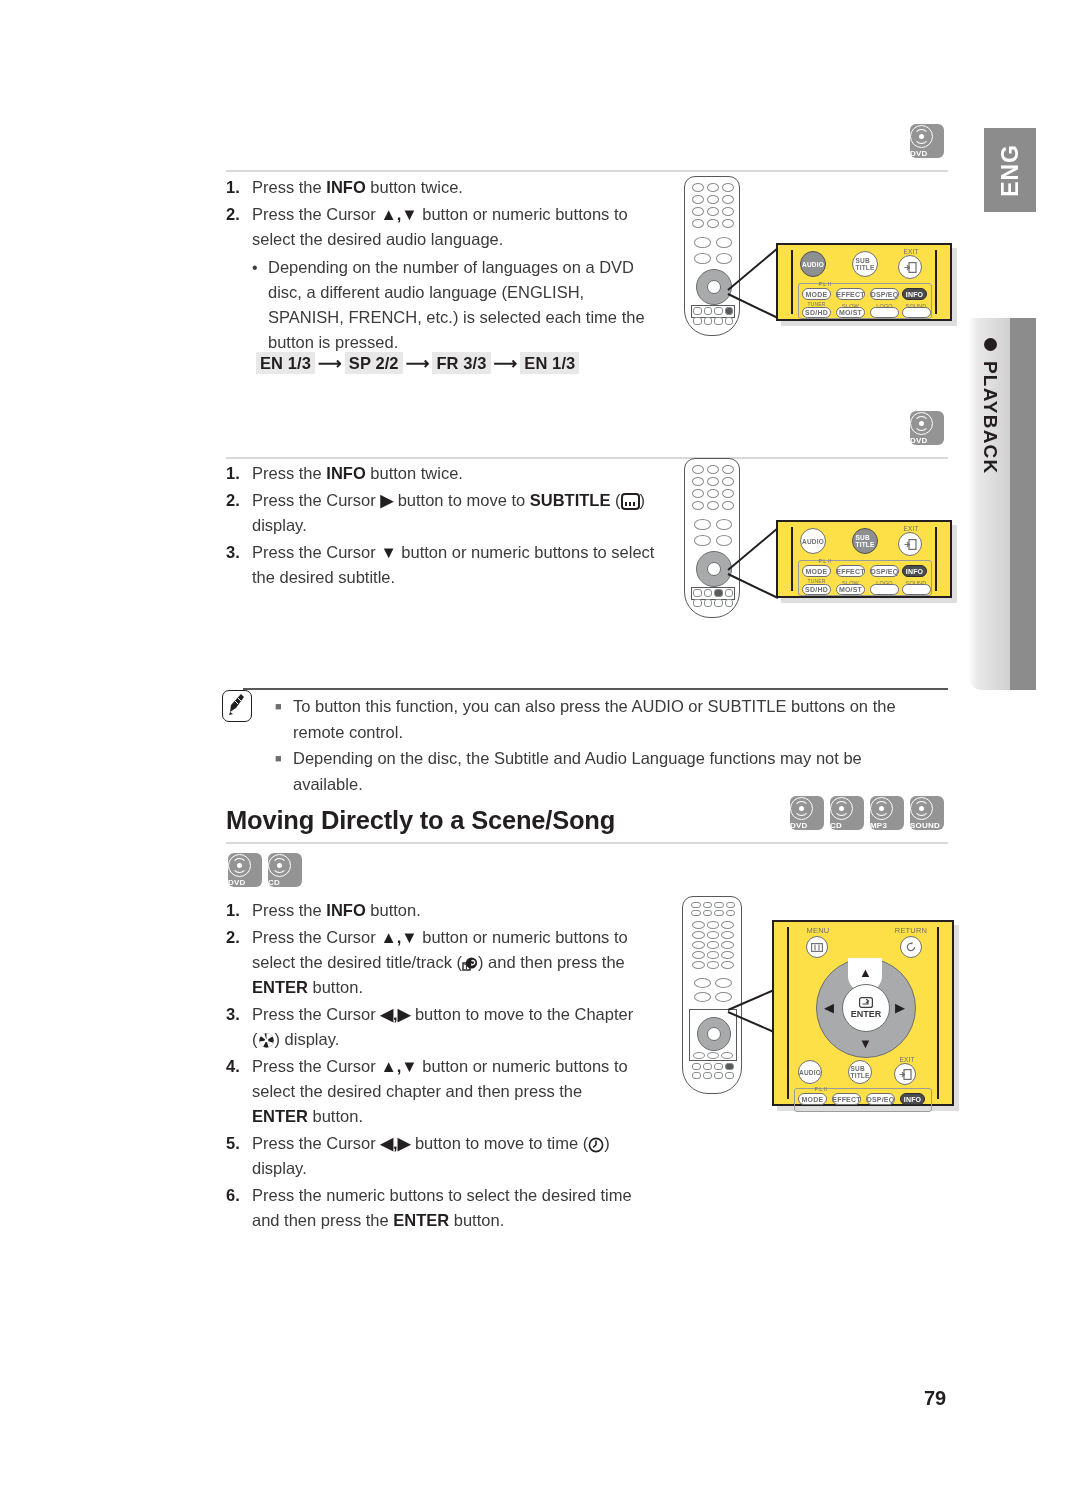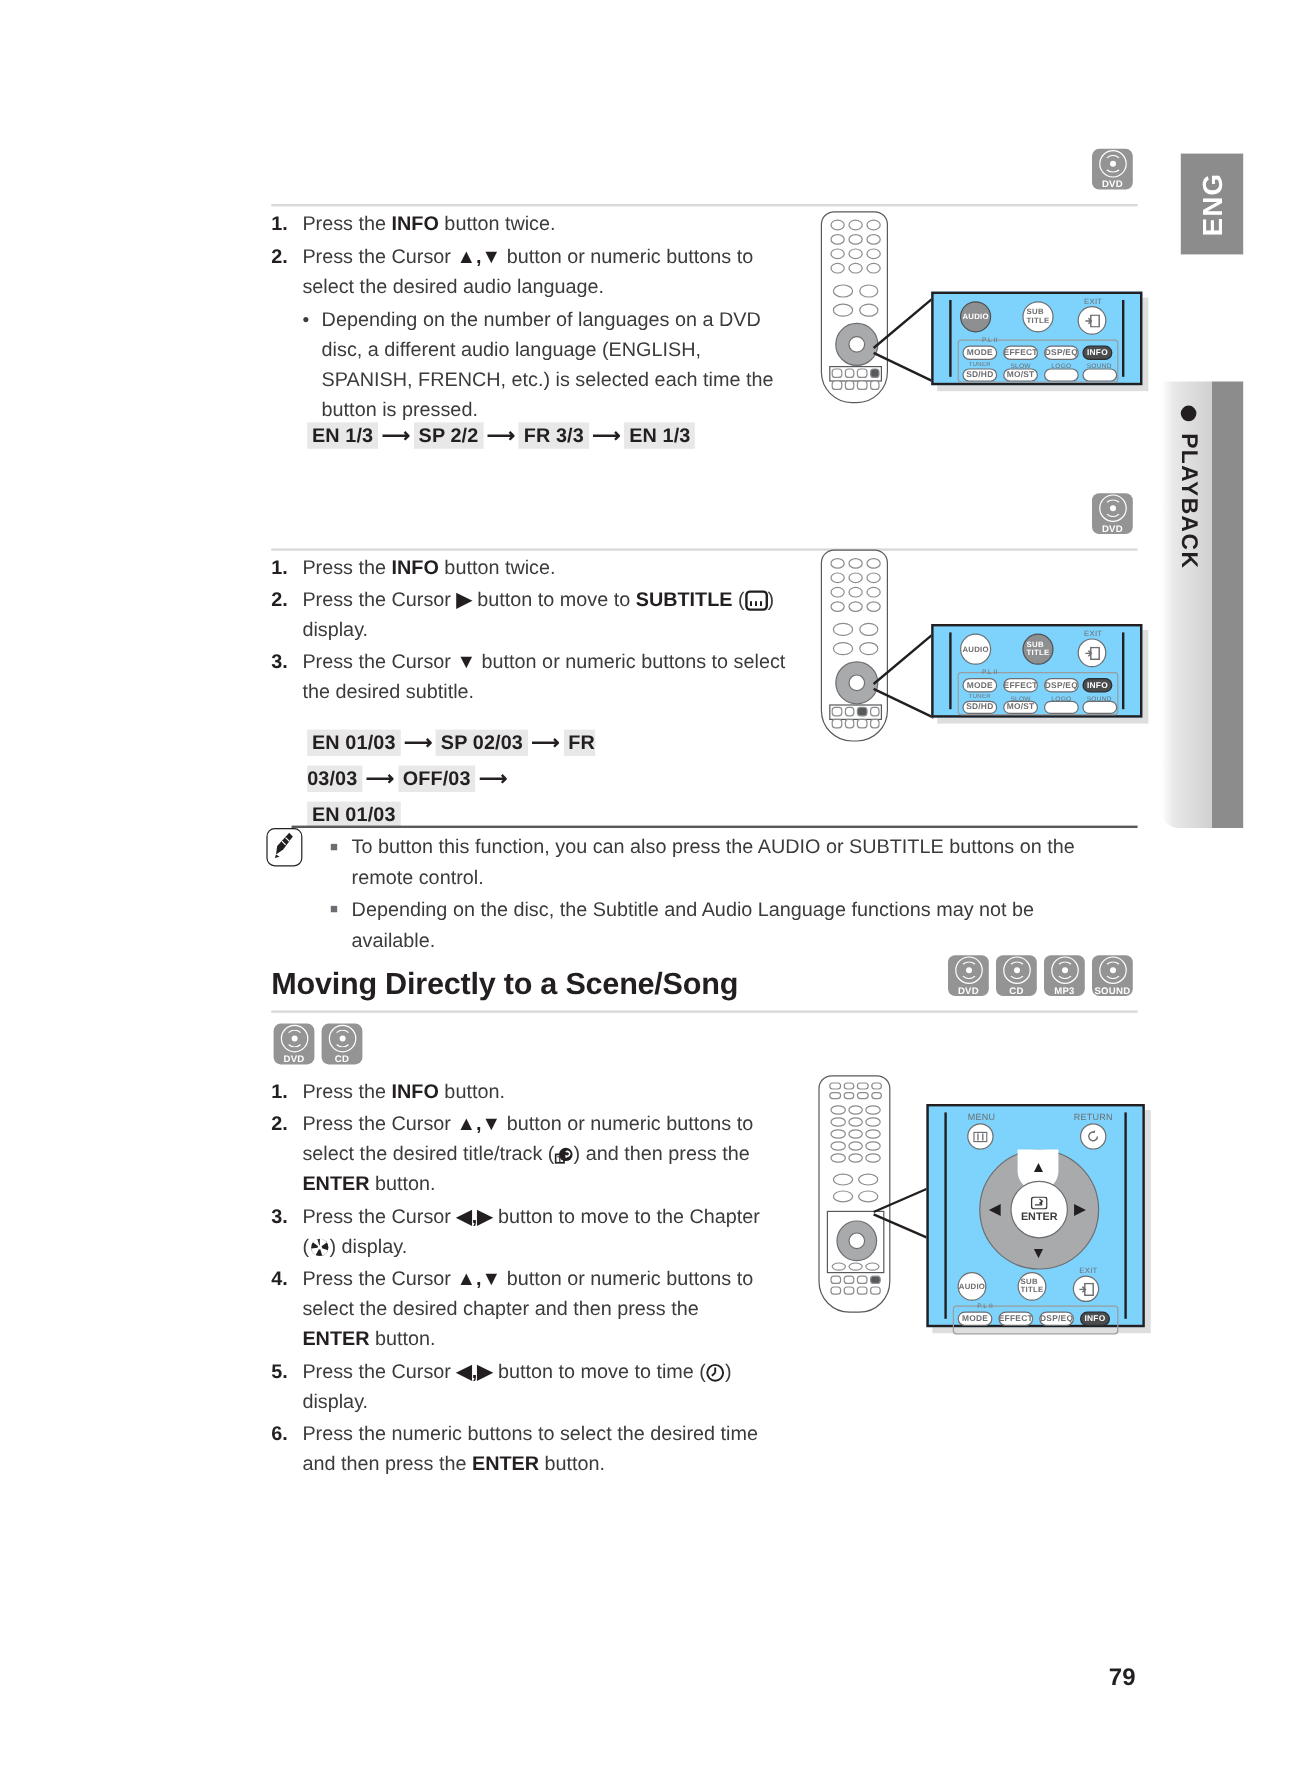--- a/index.html
+++ b/index.html
@@ -143,21 +143,21 @@
   .arw { padding: 0 3px; }
 
   
   .badge {
     width: 34px;
     height: 34px;
     border-radius: 6px;
     background: #949494;
     display: inline-flex;
     flex-direction: column;
-    align-items: center;
+    align-items: flex-start;
     justify-content: center;
     color: #ffffff;
     box-sizing: border-box;
     padding-top: 1px;
   }
   .badge .disc {
     width: 21px;
     height: 21px;
     border-radius: 50%;
     border: 1.6px solid #ffffff;
@@ -262,21 +262,21 @@
     border-radius: 50%;
     background: #fff;
     box-sizing: border-box;
   }
   .rbtn.sq { border-radius: 3px; }
   .rhl { position: absolute; border: 1.6px solid #58595b; box-sizing: border-box; }
 
   .callout {
     position: absolute;
     border: 2.2px solid #231f20;
-    background: #7dd3fc;
+    background: #fde047;
     box-sizing: border-box;
     box-shadow: 5px 5px 0 rgba(0,0,0,0.13);
   }
   .co-inner {
     position: absolute;
     inset: 5px 13px 5px 13px;
     border-left: 2px solid #231f20;
     border-right: 2px solid #231f20;
   }
   .cbtn {
@@ -487,24 +487,20 @@
       </div>
     </div>
     <div class="step">
       <div class="step-num">3.</div>
       <div class="step-body">
         Press the Cursor <b>▼</b> button or numeric buttons to select the desired subtitle.
       </div>
     </div>
   </div>
 
-  <div class="seq" style="left:256px; top:604px; width:400px;">
-    <span class="chip">EN 01/03</span><span class="arw">⟶</span><span class="chip">SP 02/03</span><span class="arw">⟶</span><span class="chip">FR 03/03</span><span class="arw">⟶</span><span class="chip">OFF/03</span><span class="arw">⟶</span><br>
-    <span class="chip">EN 01/03</span>
-  </div>
 
   <div class="remote" style="left:684px; top:458px; width:56px; height:160px;">
     <div class="rgrid" style="left:7px; top:6px; width:42px; grid-template-columns:repeat(3,1fr); grid-auto-rows:9px;">
       <div class="rbtn"></div>
       <div class="rbtn"></div>
       <div class="rbtn"></div>
       <div class="rbtn"></div>
       <div class="rbtn"></div>
       <div class="rbtn"></div>
       <div class="rbtn"></div>

